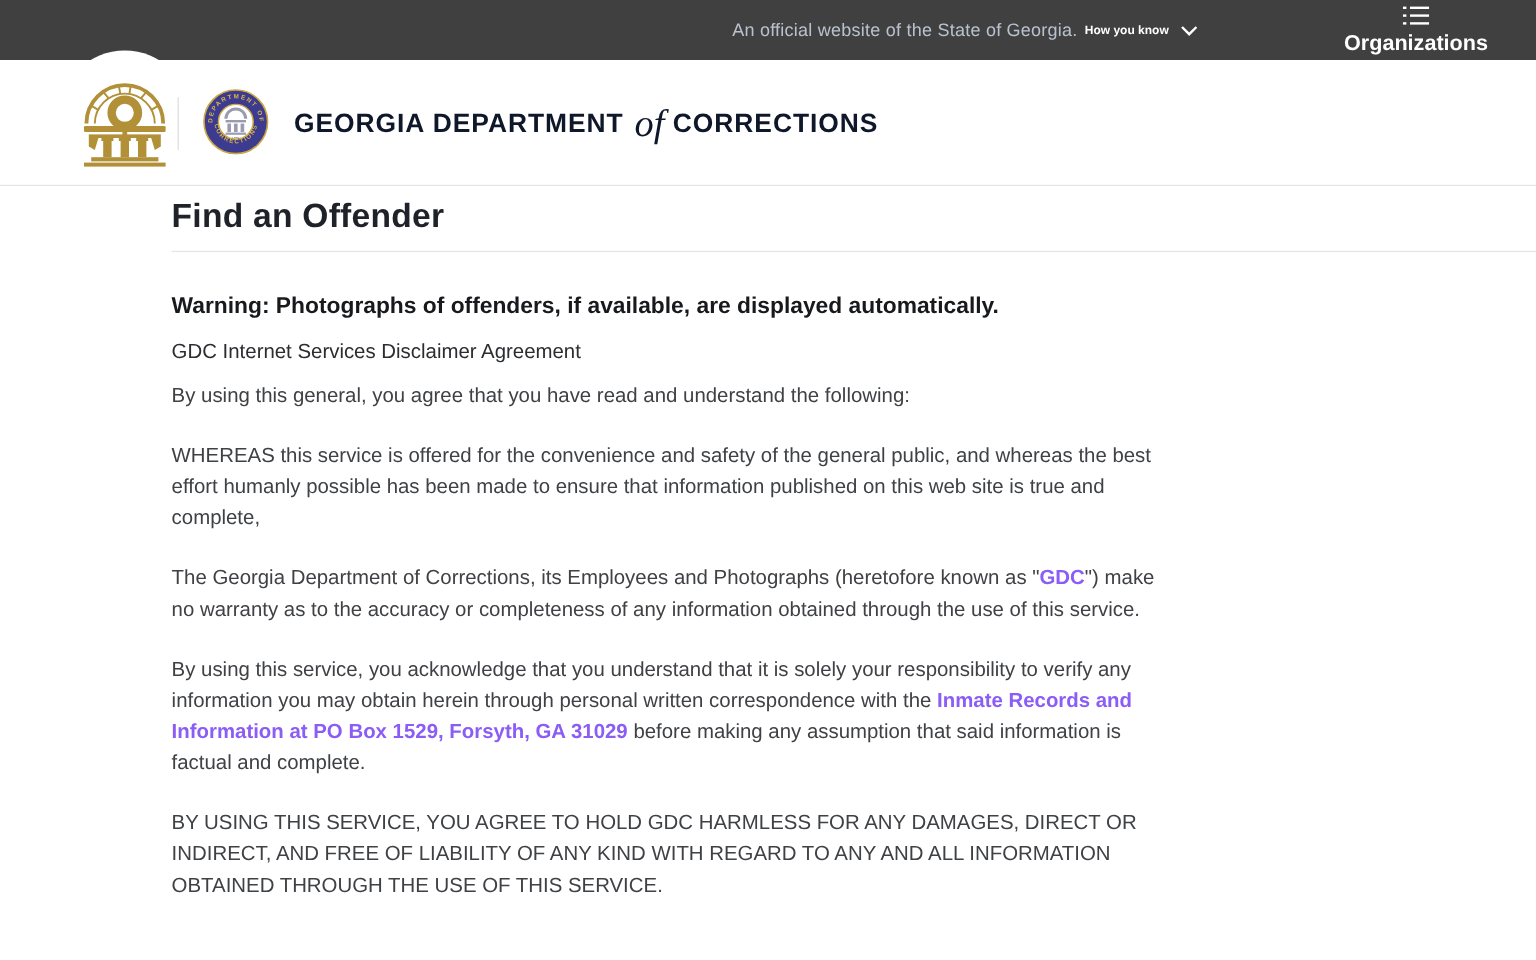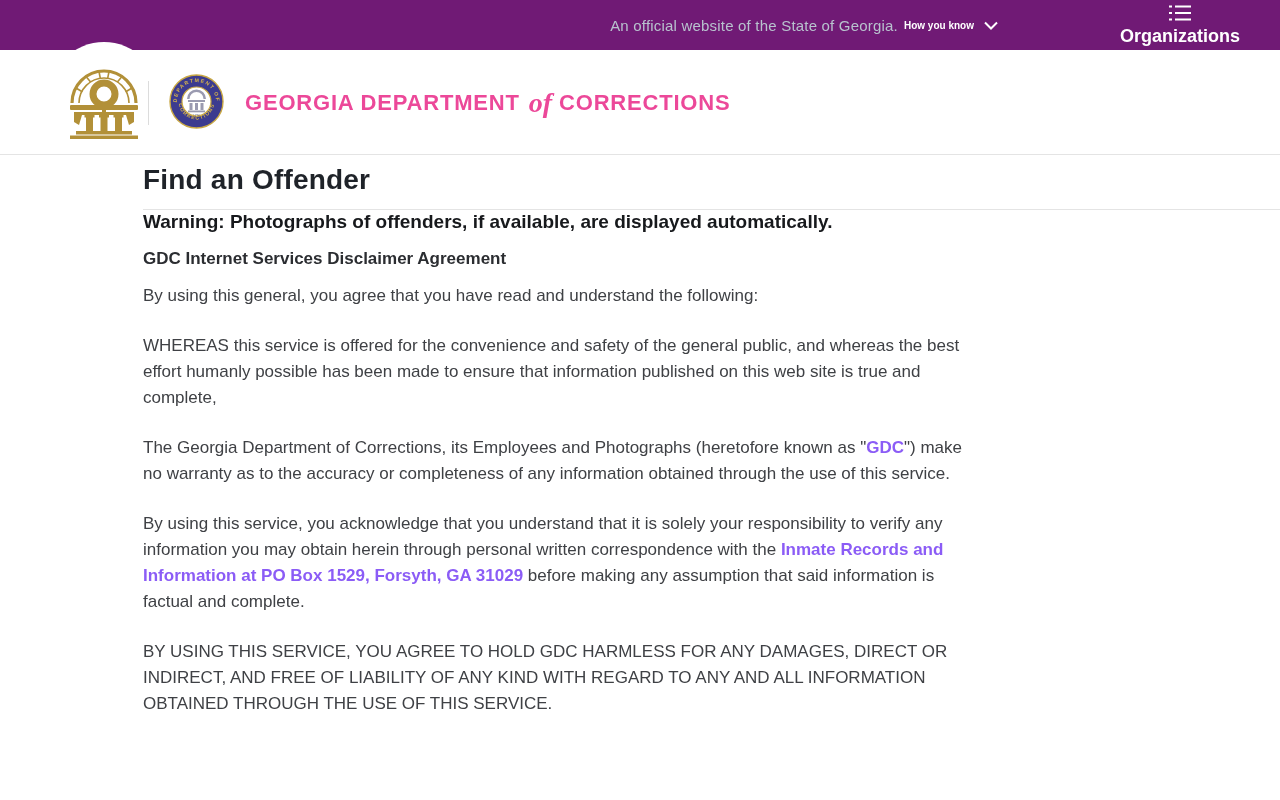--- a/index.html
+++ b/index.html
@@ -1,20 +1,20 @@
 <!DOCTYPE html>
 <html><head>
 <meta charset="utf-8">
 <style>
   * { margin:0; padding:0; box-sizing:border-box; }
   html,body { width:1280px; height:800px; overflow:hidden; background:#ffffff;
               font-family:"Liberation Sans", sans-serif; }
 
   
-  .topbar { position:relative; height:50px; background:#701a75; display:flex;
+  .topbar { position:relative; height:50px; background:#404040; display:flex;
             align-items:center; justify-content:flex-end; color:#fff; }
   .topbar-center { display:flex; align-items:center; gap:6px; font-size:15px;
                    margin-right:62px; }
   .official-text { color:#b8c2ce; letter-spacing:.2px; }
   .how-know { color:#ffffff; font-weight:bold; display:flex; align-items:center;
               gap:10px; cursor:pointer; background:none; border:none; font-size:10px;
               font-family:inherit; }
   .orgs { display:flex; align-items:center; gap:4px; font-weight:bold;
           font-size:18px; margin-right:40px; margin-left:60px; cursor:pointer;
           background:none; border:none; color:#fff; font-family:inherit;flex-direction:column; }
@@ -22,35 +22,35 @@
   
   .siteheader { position:relative; height:105px; background:#ffffff;
                 border-bottom:1px solid #e4e4e4; }
   .logo-circle { position:absolute; left:49px; top:-8px; width:110px; height:110px;
                  background:#ffffff; border-radius:50%; }
   .arch-svg { position:absolute; left:66px; top:7px; }
   .header-divider { position:absolute; left:148px; top:31px; width:1px; height:44px;
                     background:#dcdcdc; }
   .seal-svg { position:absolute; left:169px; top:24px; }
   .site-title { position:absolute; left:245px; top:0; height:105px; display:flex;
-                align-items:center; color:#ec4899; font-size:22px; font-weight:bold;
+                align-items:center; color:#0f172a; font-size:22px; font-weight:bold;
                 letter-spacing:.8px; }
   .site-title .of { font-family:"Liberation Serif", serif; font-style:italic;
-                    font-size:28px; letter-spacing:0; padding:0 7px 0 9px;
-                    text-transform:none; font-weight:bold; }
+                    font-size:32px; letter-spacing:0; padding:0 7px 0 9px;
+                    text-transform:none; font-weight:normal; }
 
   
   .content { margin-left:143px; }
   .title-wrap { padding:9px 0 13px; border-bottom:1px solid #e4e4e4; }
   h1.page-title { font-size:28px; font-weight:bold; color:#1f2329; letter-spacing:.2px; }
 
   .text-col { width:820px; color:#3f4145; font-size:17px; line-height:26px; }
-  .warning { font-size:19px; font-weight:bold; color:#17191c;
+  .warning { margin-top:34px; font-size:19px; font-weight:bold; color:#17191c;
              line-height:24px; }
-  .disclaimer-sub { margin-top:12px; font-size:17px; font-weight:bold; color:#2b2d31; }
+  .disclaimer-sub { margin-top:12px; font-size:17px; font-weight:normal; color:#2b2d31; }
   .intro { margin-top:11px; }
   .terms-label { margin-top:25px; }
   .body-p { margin-top:24px; }
   .body-p strong { color:#8b5cf6; }
 </style>
 </head>
 <body>
 
 <div class="topbar">
   <div class="topbar-center">

